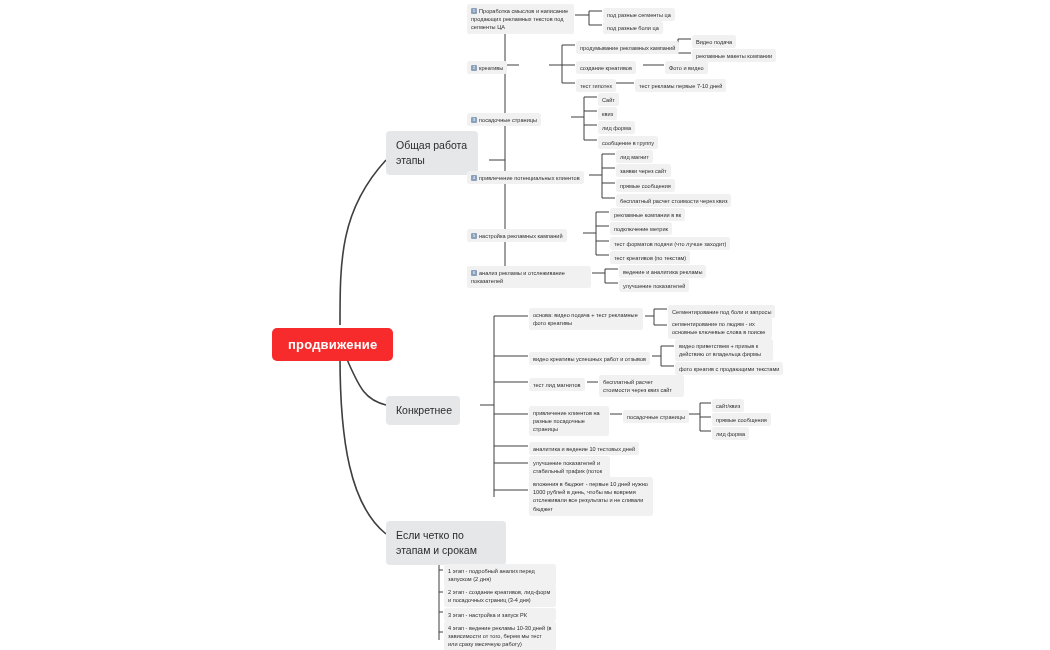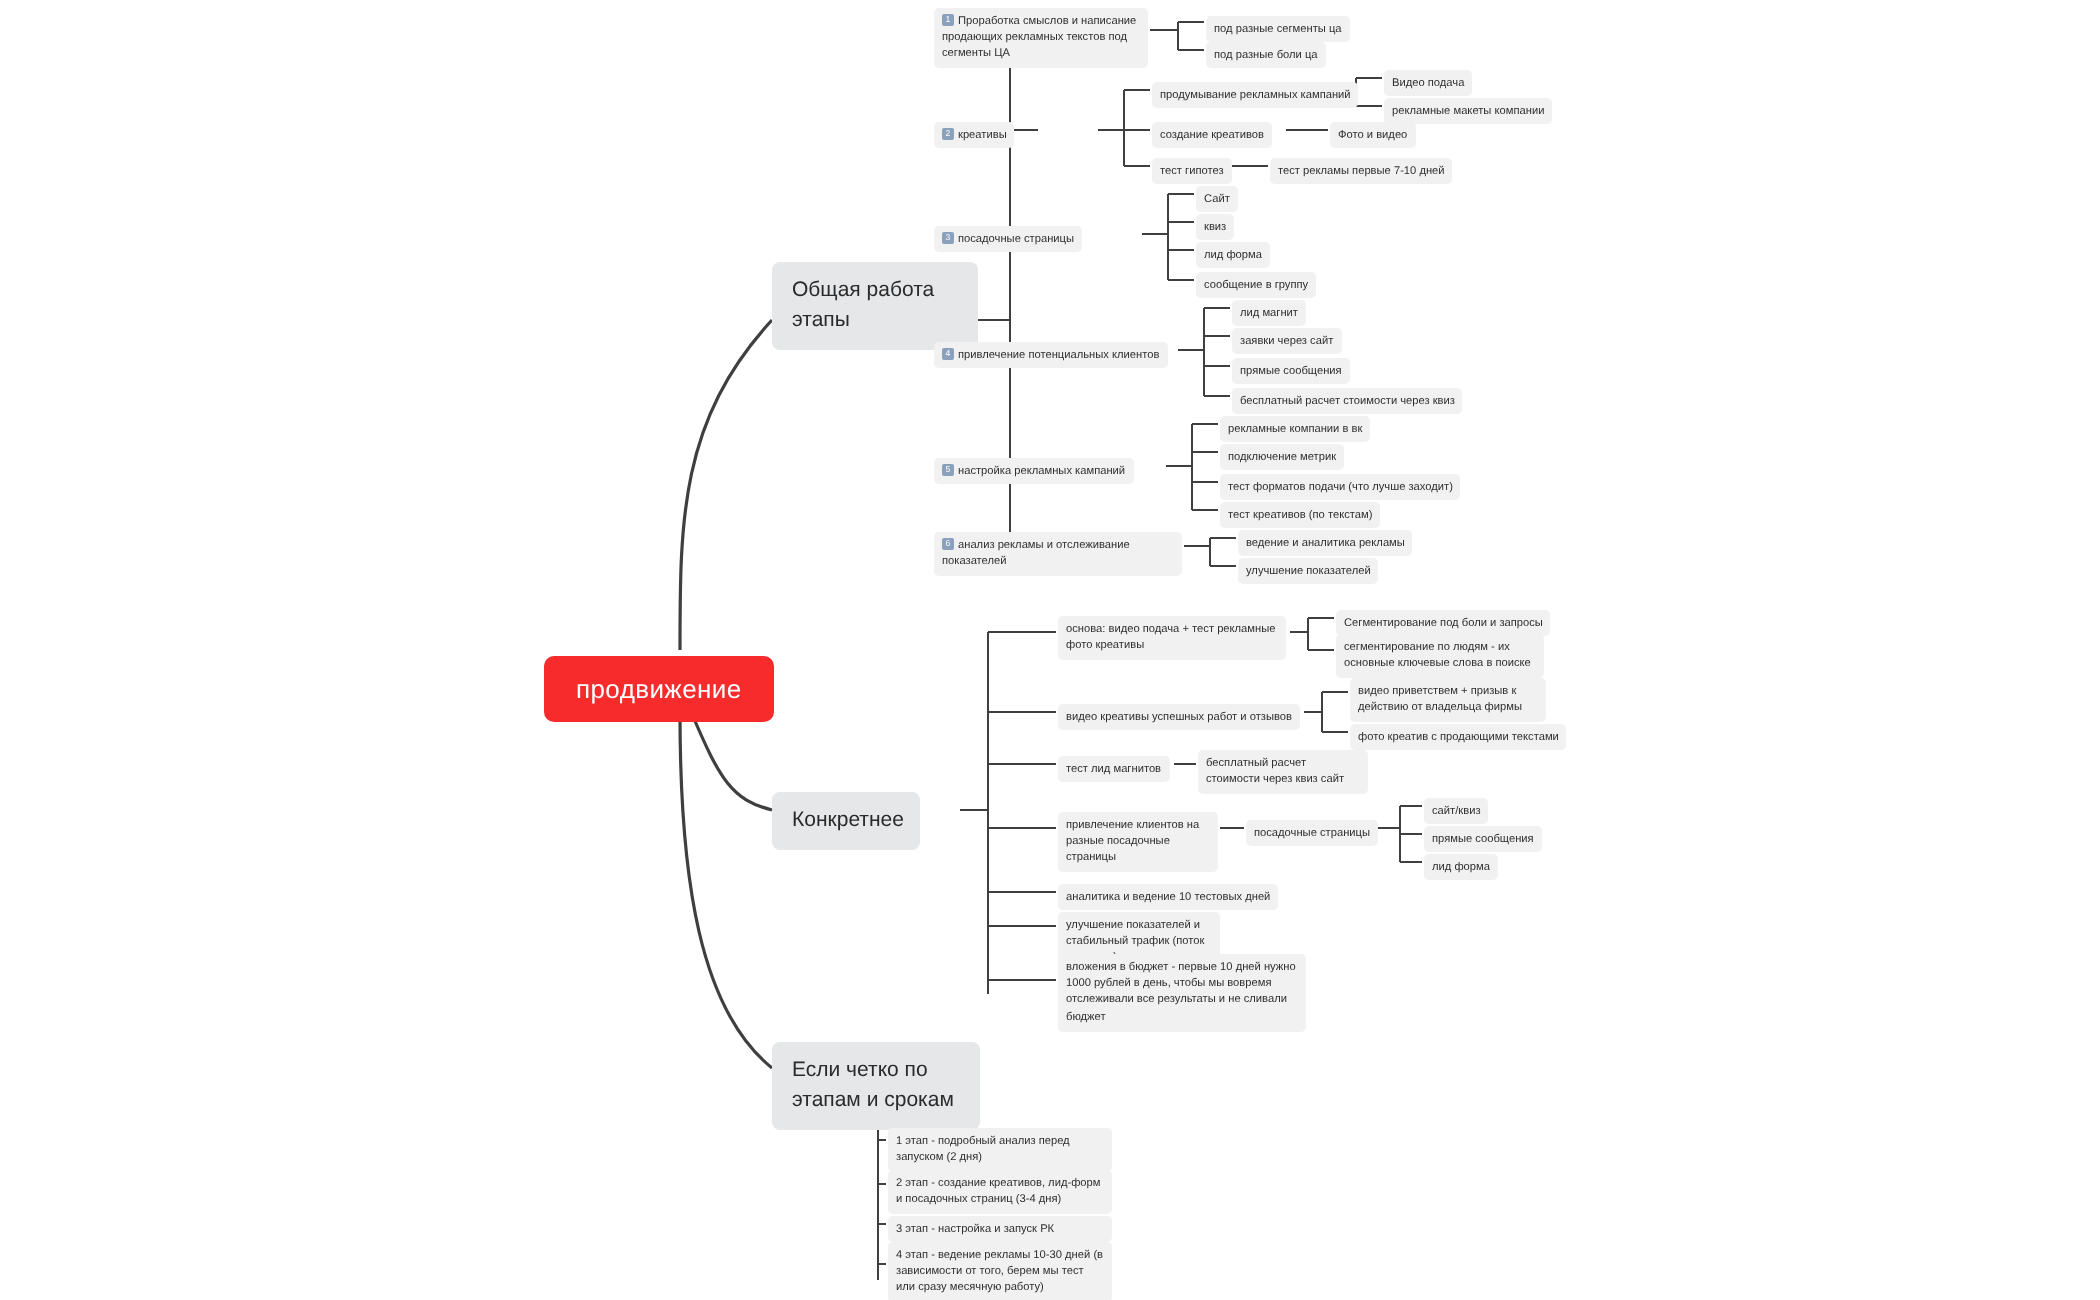--- a/index.html
+++ b/index.html
@@ -9,21 +9,21 @@
     -webkit-font-smoothing:antialiased;
   }
   #canvas{position:relative;width:1050px;height:650px;}
   svg#links{position:absolute;left:0;top:0;width:1050px;height:650px;pointer-events:none;}
   svg#links path{fill:none;stroke:#3f3f3f;stroke-width:1;}
   svg#links path.thick{stroke-width:1.6;}
 
   .node{position:absolute;box-sizing:border-box;}
 
   .root{
-    background:#f72b2b;color:#ffffff;font-weight:normal;font-size:13px;
+    background:#f72b2b;color:#ffffff;font-weight:bold;font-size:13px;
     border-radius:5px;padding:9px 16px;letter-spacing:.2px;white-space:nowrap;
   }
   .branch{
     background:#e6e7e9;color:#2b2b2b;font-size:10.5px;border-radius:4px;
     padding:7px 10px;line-height:1.45;
   }
   .leaf{
     background:#f1f1f1;color:#2f2f2f;font-size:5.6px;border-radius:2.5px;
     padding:2.5px 4px;line-height:1.5;
   }
@@ -127,25 +127,25 @@
 
     <path d="M439,548 L439,640"></path>
     <path d="M439,570 L443,570"></path>
     <path d="M439,592 L443,592"></path>
     <path d="M439,612 L443,612"></path>
     <path d="M439,632 L443,632"></path>
   </svg>
 
   <div class="node root" style="left:272px;top:328px;">продвижение</div>
 
-  <div class="node branch" style="left:386px;top:131px;width:103px;">
+  <div class="node branch" style="left:386px;top:131px;width:92px;">
     <div>Общая работа<br>этапы</div>
   </div>
   <div class="node branch" style="left:386px;top:396px;width:74px;text-align:center;">Конкретнее</div>
-  <div class="node branch" style="left:386px;top:521px;width:104px;">
+  <div class="node branch" style="left:386px;top:521px;width:120px;">
     <div>Если четко по этапам и срокам</div>
   </div>
 
   <div class="node leaf" style="left:467px;top:4px;width:107px;">
     <span class="num">1</span><span>Проработка смыслов и написание продающих рекламных текстов под сегменты ЦА</span>
   </div>
   <div class="node leaf" style="left:603px;top:8px;">под разные сегменты цa</div>
   <div class="node leaf" style="left:603px;top:21px;">под разные боли ца</div>
 
   <div class="node leaf" style="left:467px;top:61px;">

